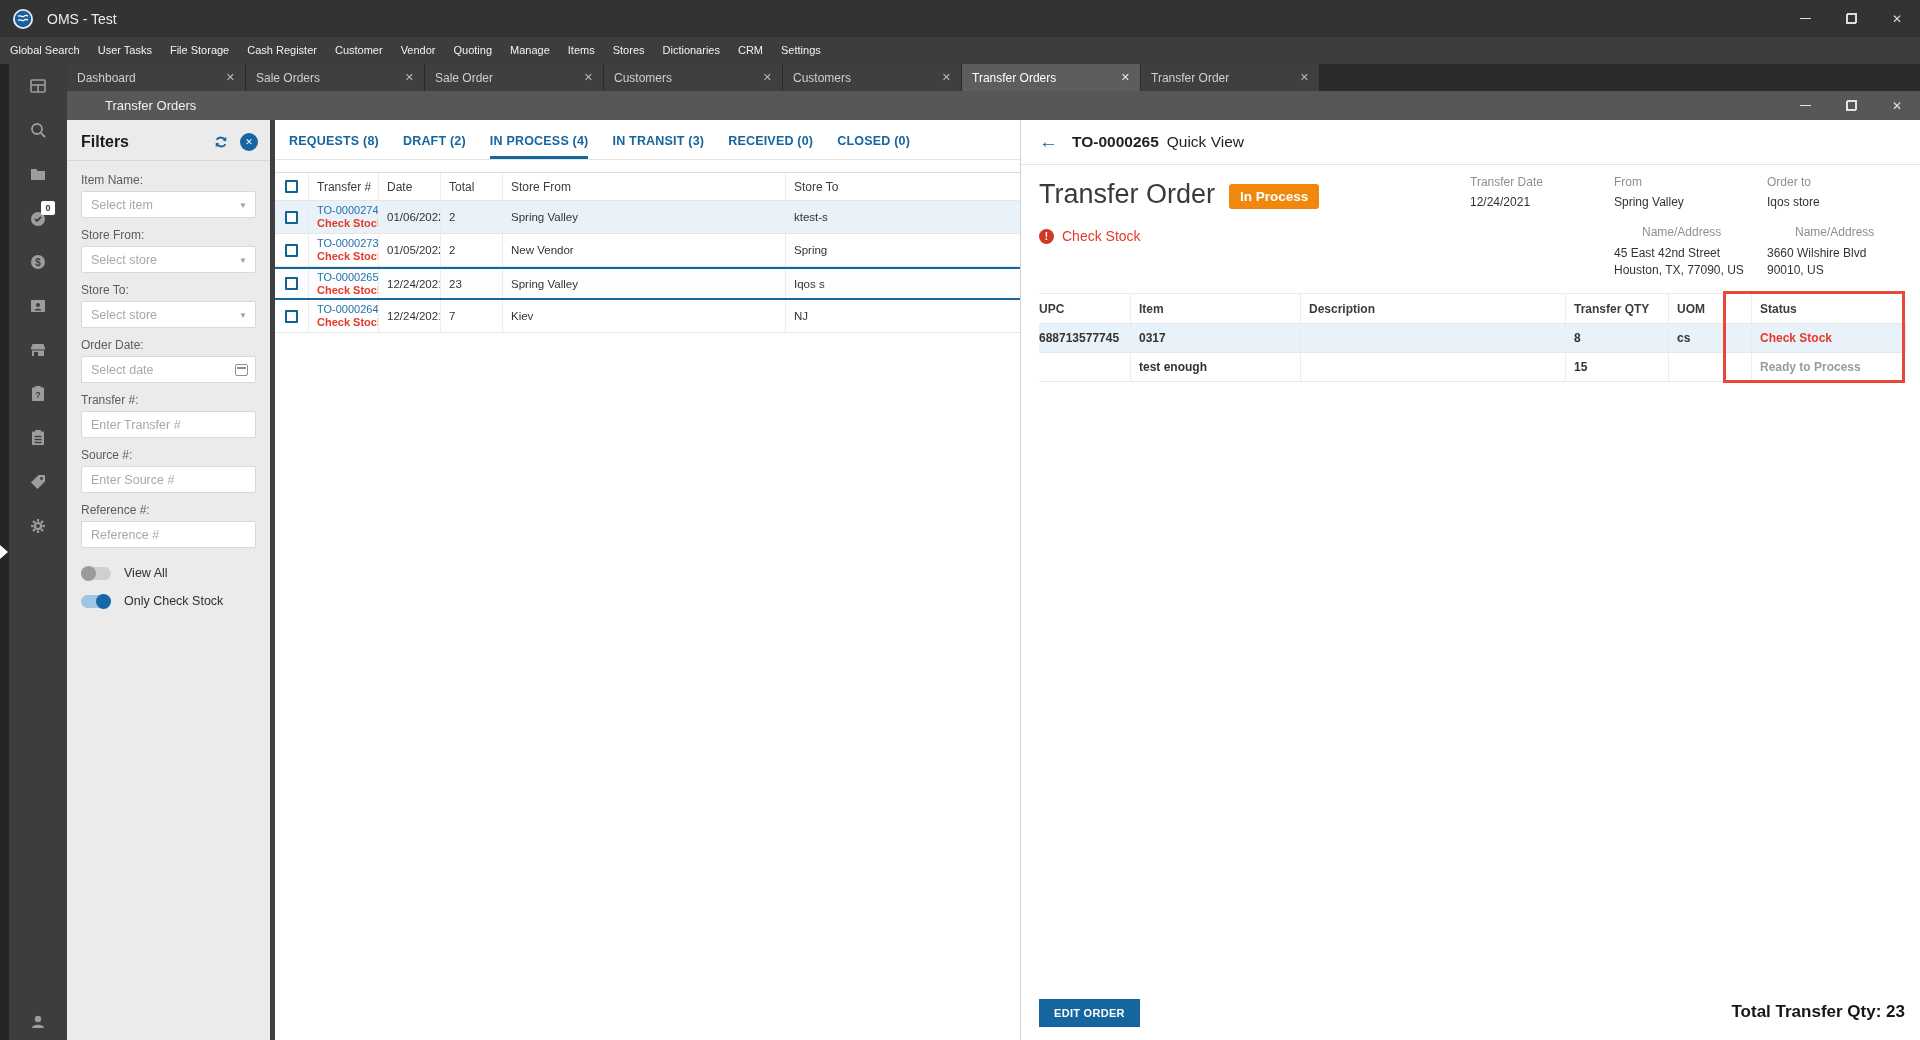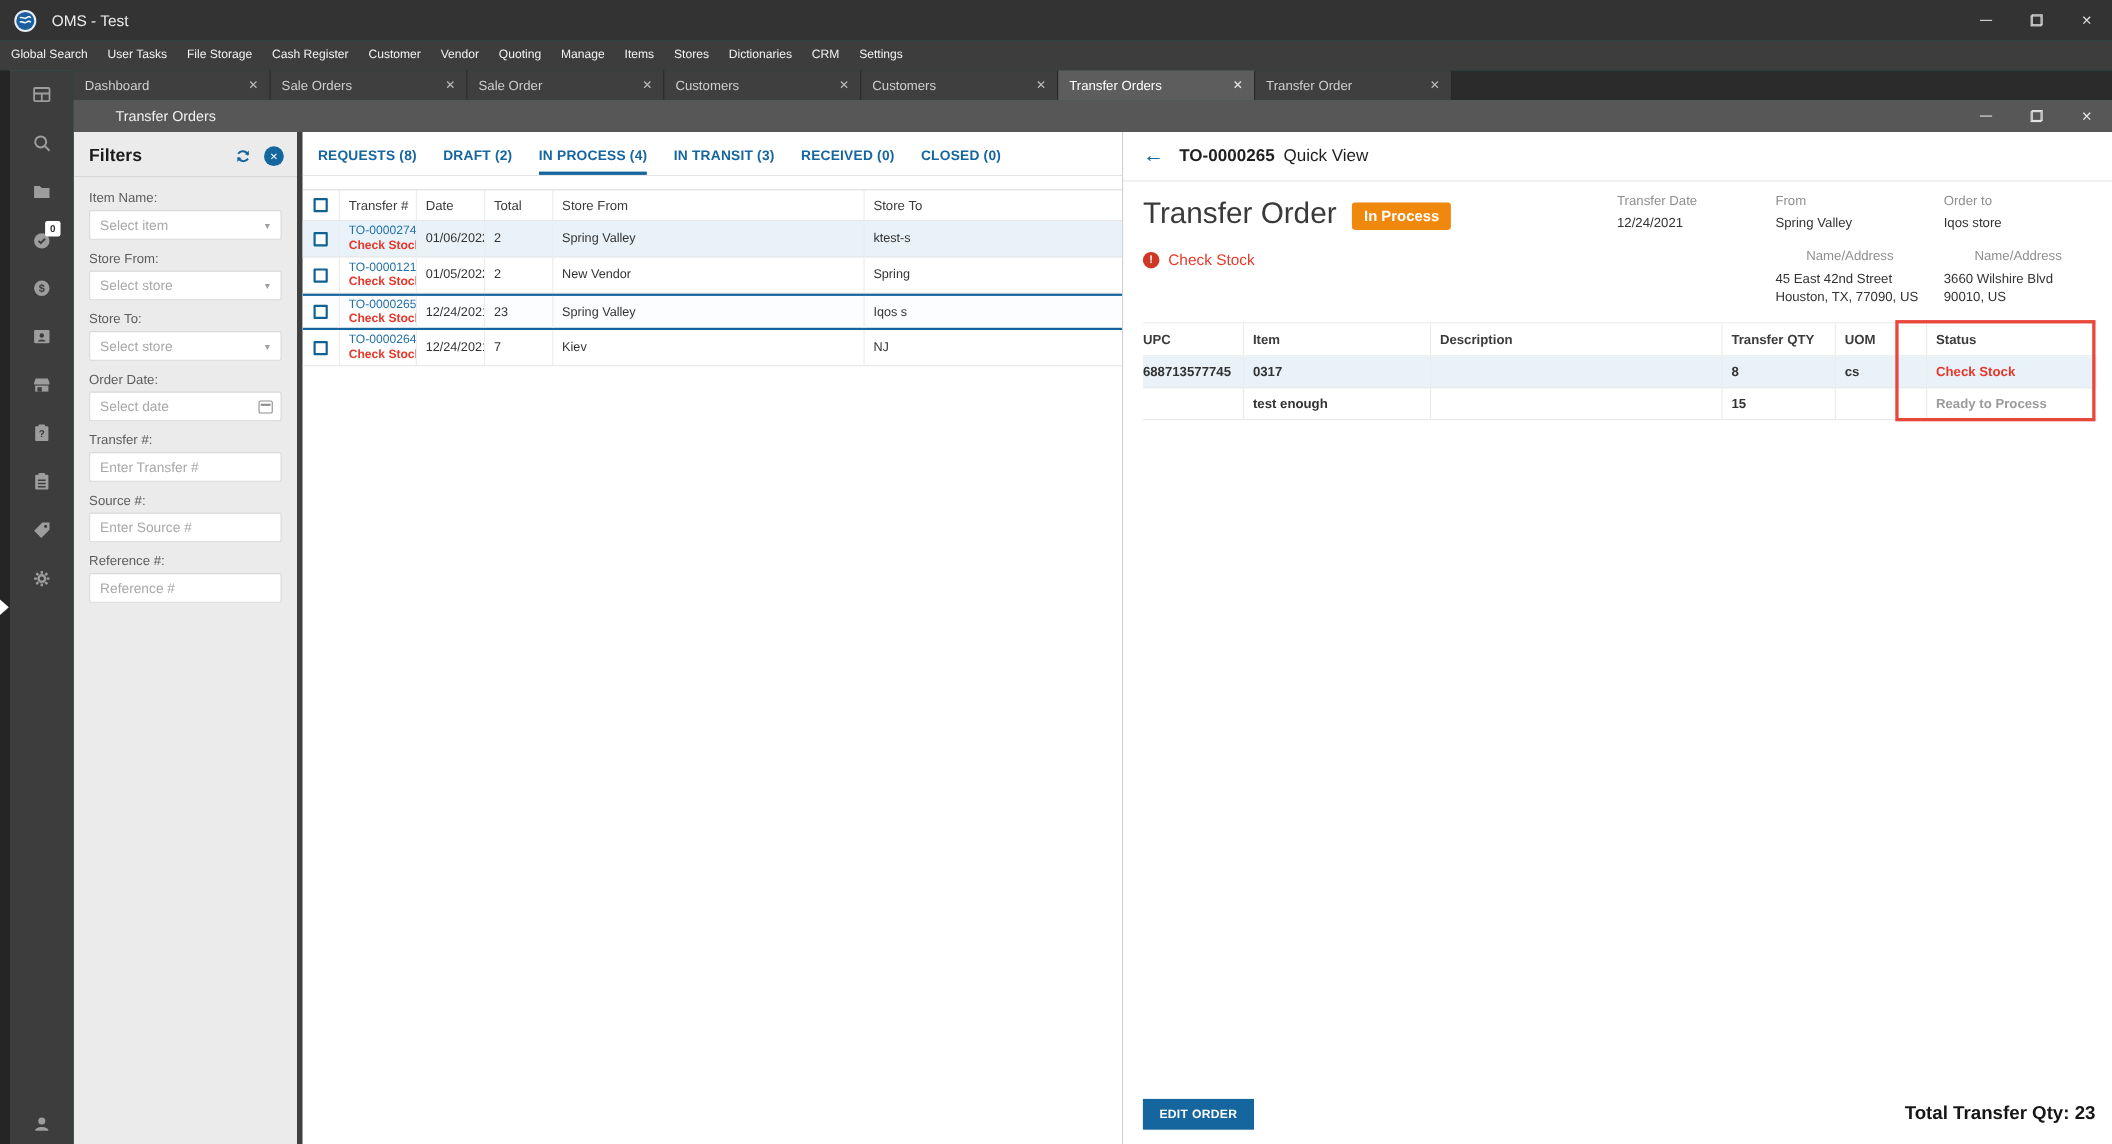--- a/index.html
+++ b/index.html
@@ -1,18 +1,18 @@
 <!DOCTYPE html>
 <html><head>
 <meta charset="utf-8">
 <style>
   * { margin:0; padding:0; box-sizing:border-box; }
   html,body { width:1920px; height:1040px; overflow:hidden; background:#222; }
   body { font-family:"Liberation Sans", sans-serif; }
-  .app { position:relative; width:1920px; height:1040px; background:#0f766e; display:flex; flex-direction:column; }
+  .app { position:relative; width:1920px; height:1040px; background:#7dd3fc; display:flex; flex-direction:column; }
 
   
   .titlebar { height:37px; background:#333333; display:flex; align-items:center; padding-left:12px; flex:0 0 auto; }
   .app-logo { width:22px; height:22px; margin-right:13px; }
   .app-title { color:#ececec; font-size:14px; }
   .win-controls { margin-left:auto; display:flex; height:100%; }
   .win-btn { width:46px; height:100%; display:flex; align-items:center; justify-content:center; color:#dcdcdc; font-size:12px; }
   .ic-min { width:11px; border-top:1px solid currentColor; display:inline-block; }
   .ic-restore { width:11px; height:11px; position:relative; display:inline-block; }
   .ic-restore::before { content:''; position:absolute; left:0; bottom:0; width:8px; height:8px; border:1px solid currentColor; background:#333; }
@@ -391,20 +391,34 @@
                 </div>
               </div>
               <div class="field">
                 <div class="field-label">Reference #:</div>
                 <div class="field-input">
                   <span class="placeholder">Reference #</span>
 
                 </div>
               </div>
           </div>
+          <div class="toggles">
+            <div class="toggle-row">
+                <span class="switch">
+                  <span class="knob"></span>
+                </span>
+                <span class="toggle-label">View All</span>
+              </div>
+              <div class="toggle-row on">
+                <span class="switch">
+                  <span class="knob"></span>
+                </span>
+                <span class="toggle-label">Only Check Stock</span>
+              </div>
+          </div>
         </div>
 
         <div class="list-area">
           <div class="status-tabs">
             <span class="status-tab">REQUESTS (8)</span>
               <span class="status-tab">DRAFT (2)</span>
               <span class="status-tab active">IN PROCESS (4)</span>
               <span class="status-tab">IN TRANSIT (3)</span>
               <span class="status-tab">RECEIVED (0)</span>
               <span class="status-tab">CLOSED (0)</span>
@@ -432,21 +446,21 @@
                 <div class="o-cell">01/06/2022</div>
                 <div class="o-cell">2</div>
                 <div class="o-cell">Spring Valley</div>
                 <div class="o-cell">ktest-s</div>
               </div>
               <div class="o-row o-data">
                 <div class="o-cell cb">
                   <span class="checkbox"></span>
                 </div>
                 <div class="o-cell two-line">
-                  <span class="o-link">TO-0000121</span>
+                  <span class="o-link">TO-0000273</span>
                   <span class="o-alert">Check Stock</span>
                 </div>
                 <div class="o-cell">01/05/2022</div>
                 <div class="o-cell">2</div>
                 <div class="o-cell">New Vendor</div>
                 <div class="o-cell">Spring</div>
               </div>
               <div class="o-row o-data selected">
                 <div class="o-cell cb">
                   <span class="checkbox"></span>

